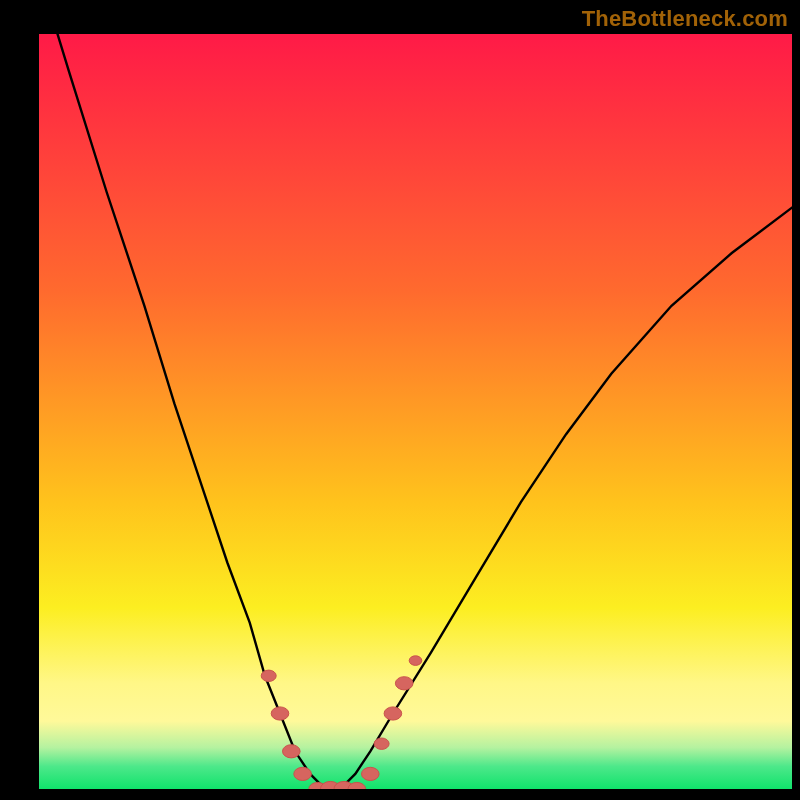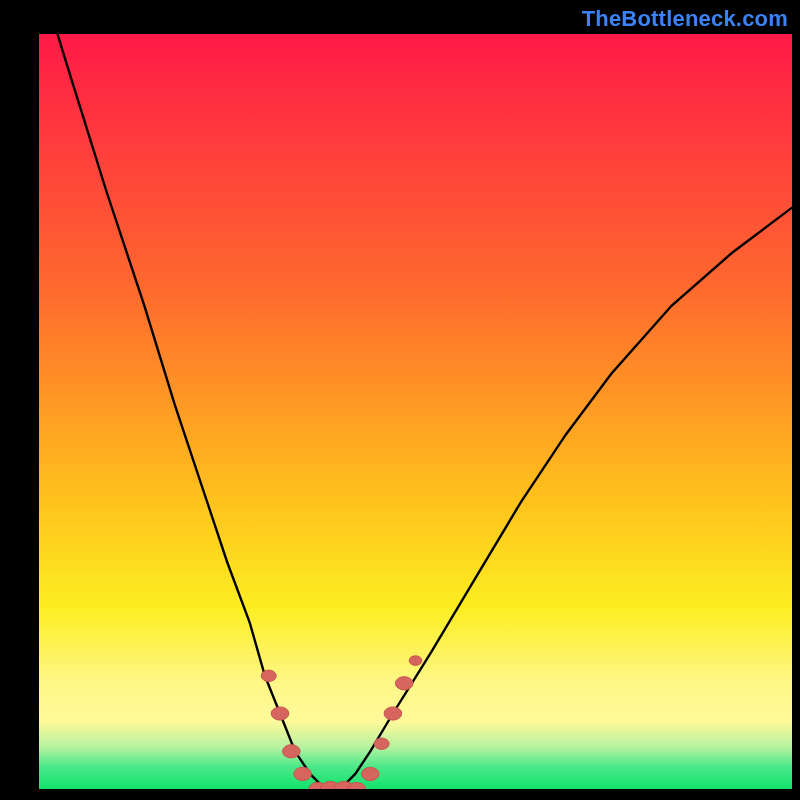--- a/index.html
+++ b/index.html
@@ -24,21 +24,21 @@
     left: 39px;
     top: 34px;
     width: 753px;
     height: 755px;
     overflow: hidden;
   }
   .watermark {
     position: absolute;
     top: 6px;
     right: 12px;
-    color: #3b82f6;
+    color: #a16207;
     font-size: 22px;
     font-weight: 600;
     letter-spacing: 0.2px;
     user-select: none;
   }
   svg { display: block; }
 </style>
 </head>
 <body>
 

